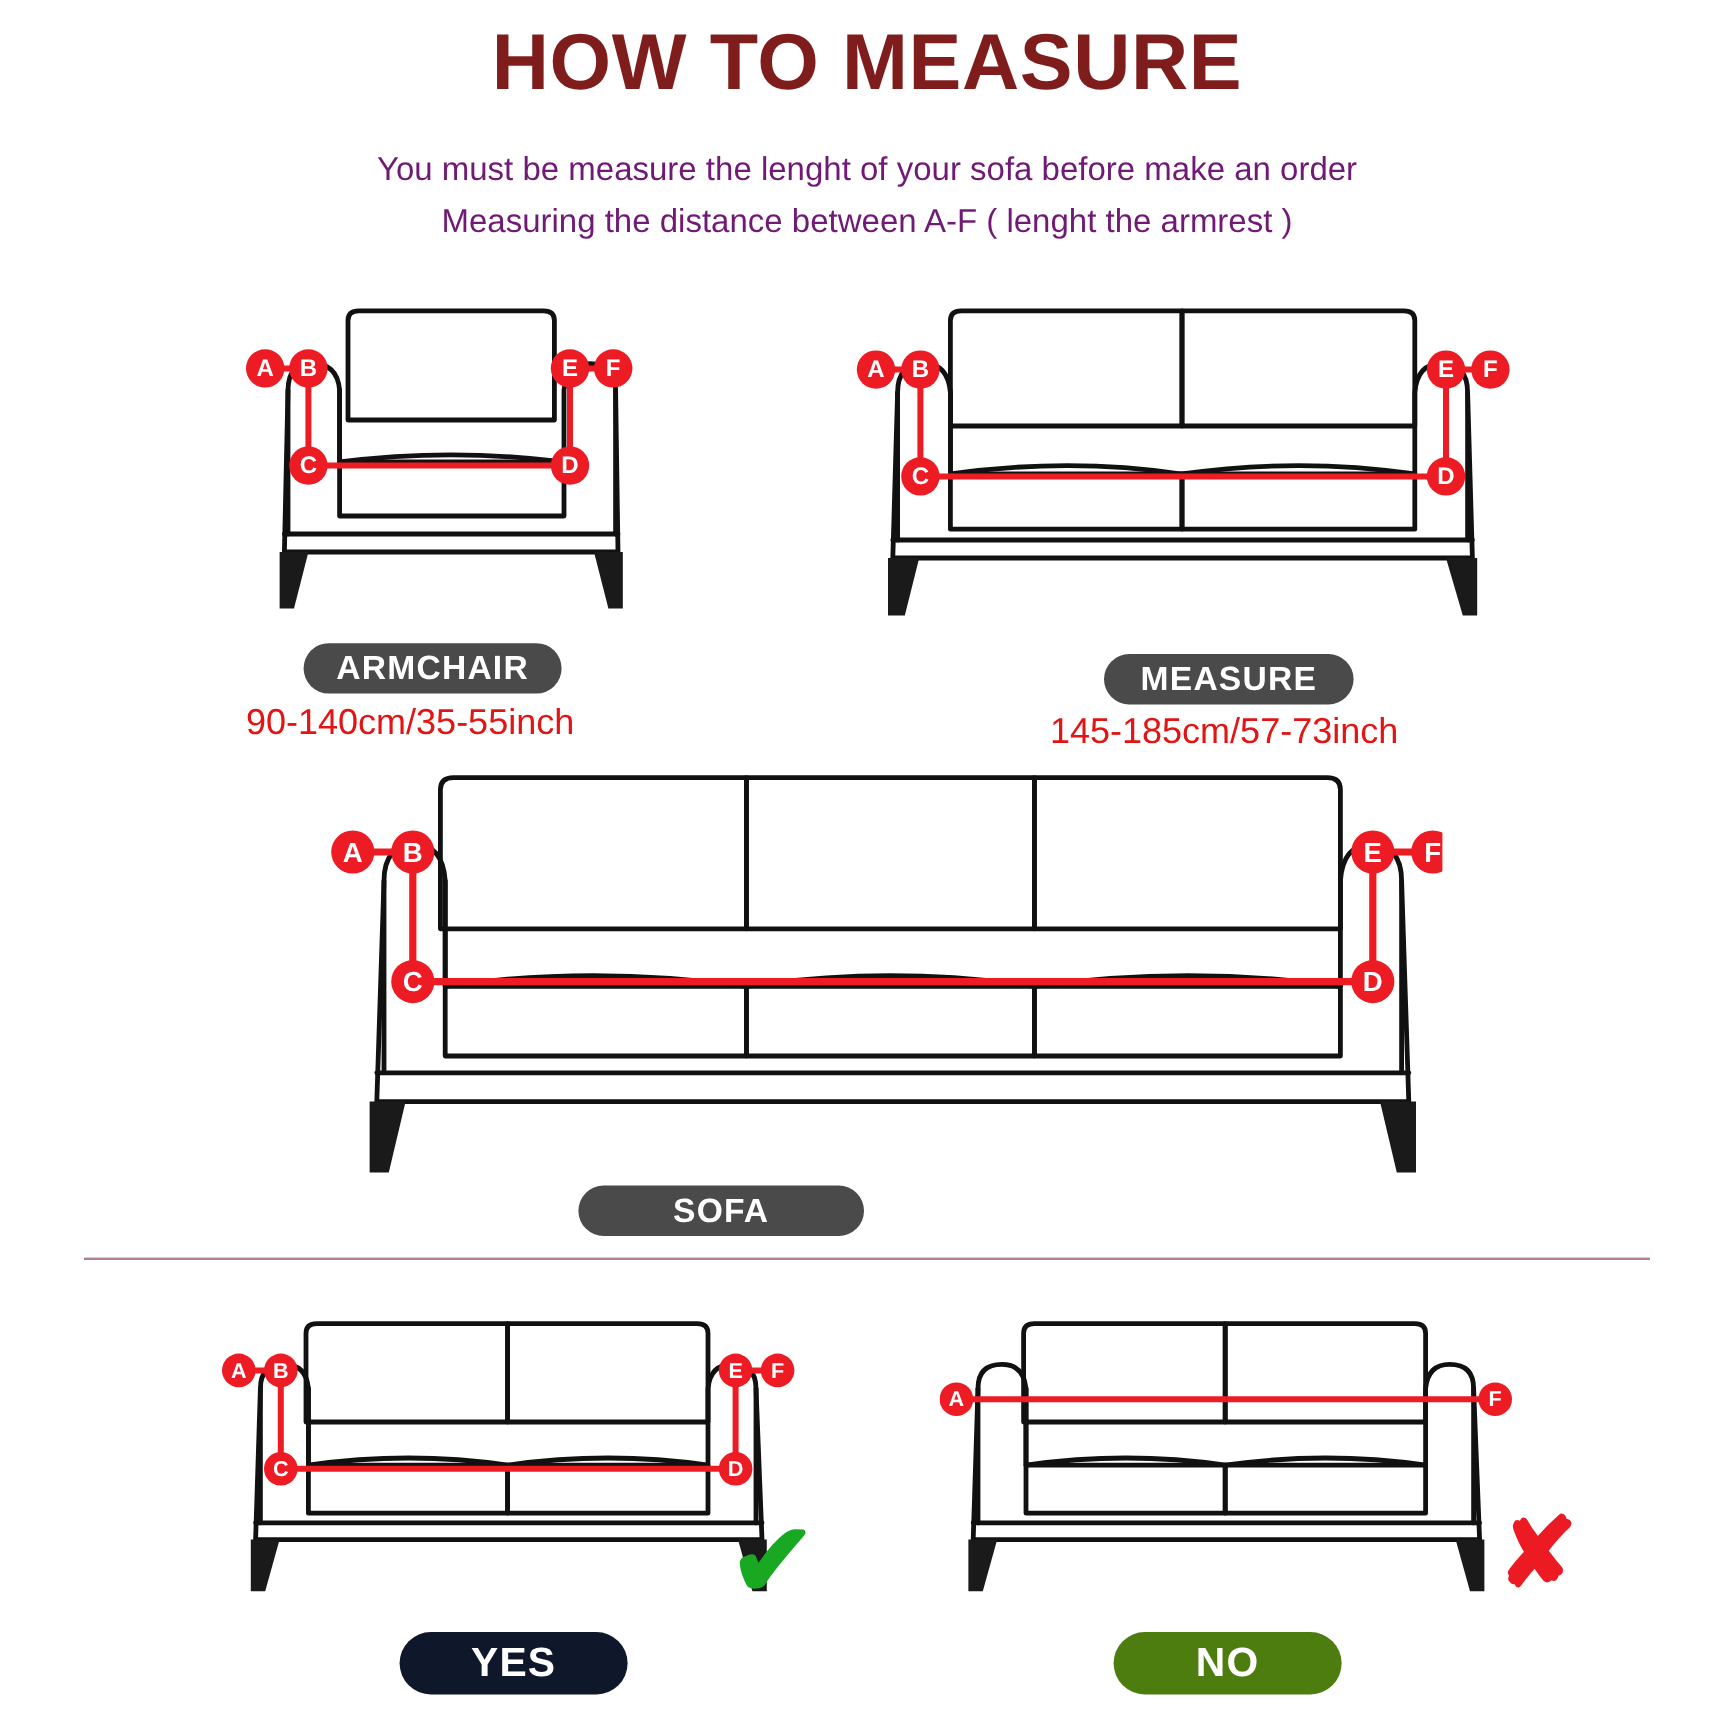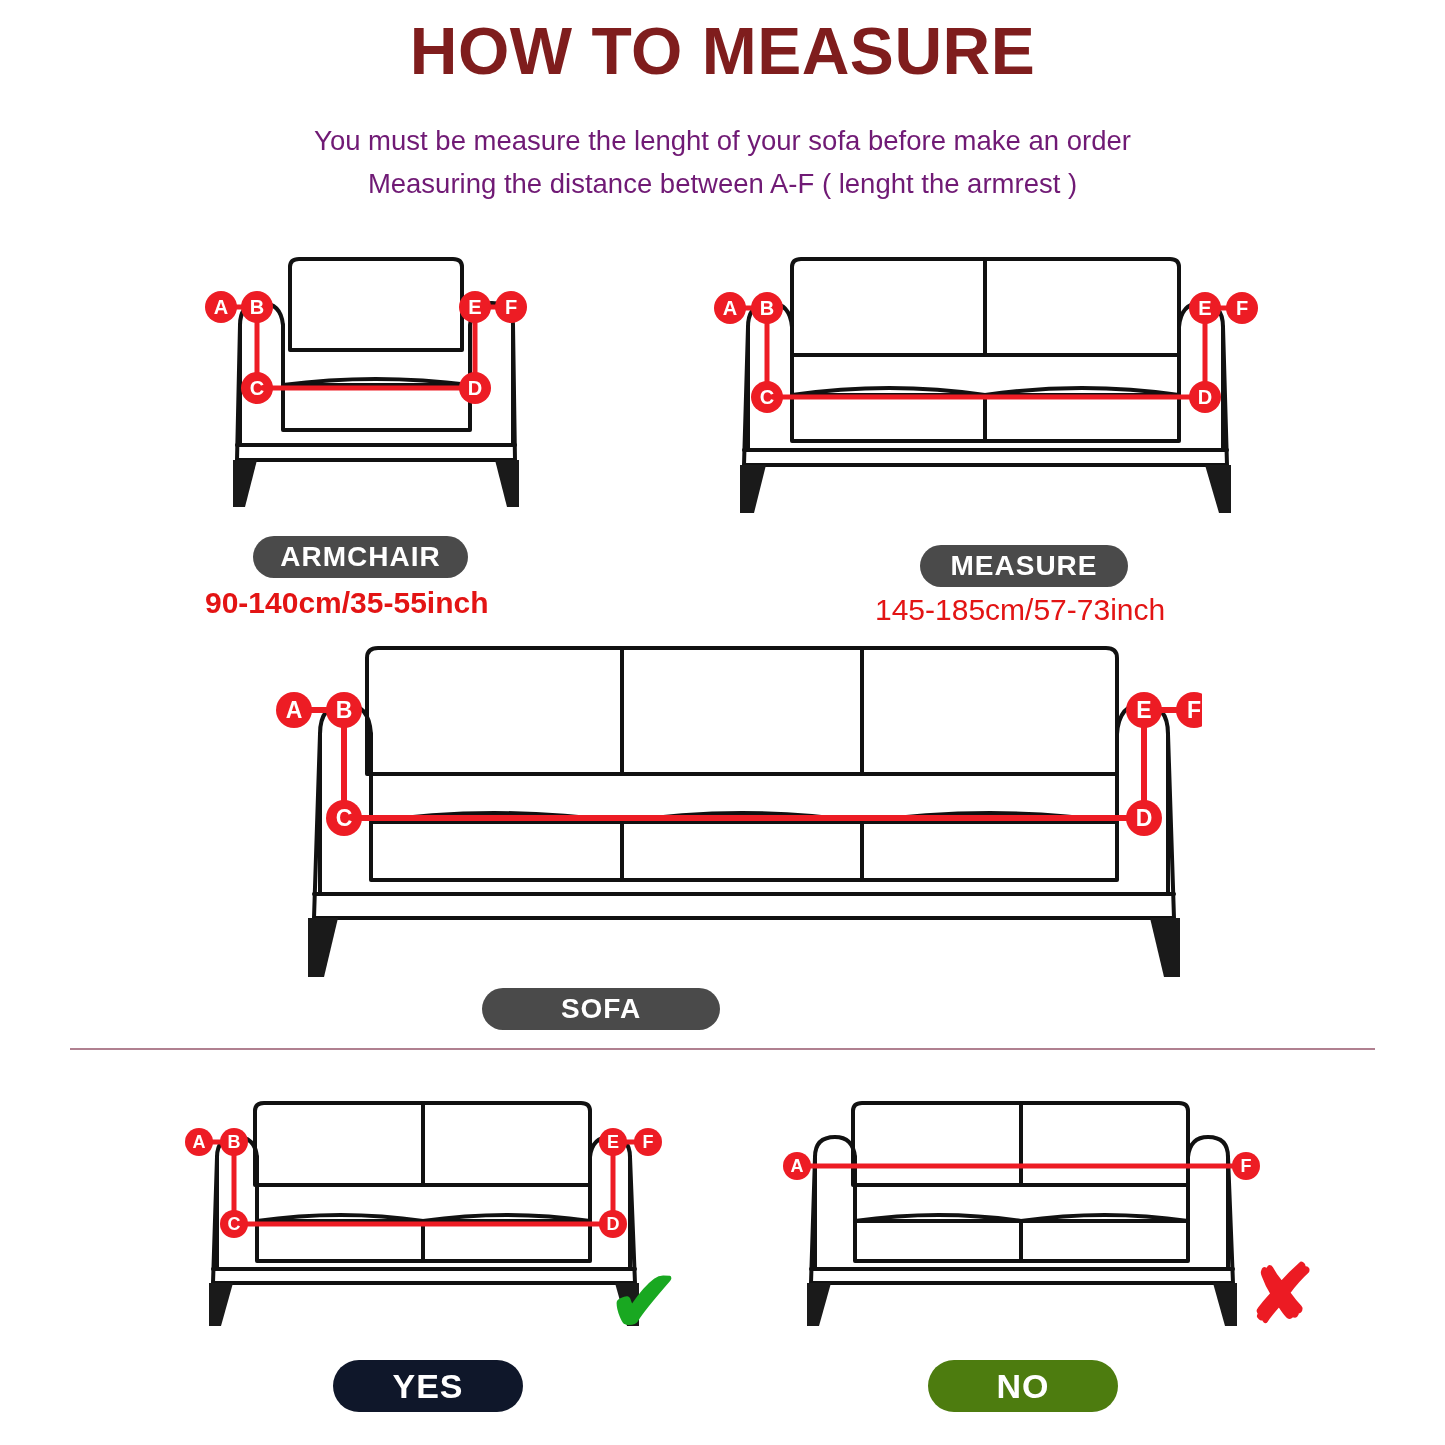--- a/index.html
+++ b/index.html
@@ -144,21 +144,21 @@
         <text x="36" y="62" fill="#fff" font-family="Liberation Sans, sans-serif" font-size="20" font-weight="bold" text-anchor="middle" dominant-baseline="central">A</text>
         <text x="72" y="62" fill="#fff" font-family="Liberation Sans, sans-serif" font-size="20" font-weight="bold" text-anchor="middle" dominant-baseline="central">B</text>
         <text x="72" y="143" fill="#fff" font-family="Liberation Sans, sans-serif" font-size="20" font-weight="bold" text-anchor="middle" dominant-baseline="central">C</text>
         <text x="290" y="143" fill="#fff" font-family="Liberation Sans, sans-serif" font-size="20" font-weight="bold" text-anchor="middle" dominant-baseline="central">D</text>
         <text x="290" y="62" fill="#fff" font-family="Liberation Sans, sans-serif" font-size="20" font-weight="bold" text-anchor="middle" dominant-baseline="central">E</text>
         <text x="326" y="62" fill="#fff" font-family="Liberation Sans, sans-serif" font-size="20" font-weight="bold" text-anchor="middle" dominant-baseline="central">F</text>
       </g>
     </svg>
   </div>
   <div class="pill" style="left:253px; top:536px; width:215px;">ARMCHAIR</div>
-  <div class="dim" style="left:205px; top:586px;font-weight:bold;">90-140cm/35-55inch</div>
+  <div class="dim" style="left:205px; top:586px;">90-140cm/35-55inch</div>
 
   <div class="fig" style="left:700px; top:245px; width:580px; height:275px;">
     <svg viewBox="0 0 580 275" xmlns="http://www.w3.org/2000/svg">
       <g fill="none" stroke="#111" stroke-width="4" stroke-linejoin="round" stroke-linecap="round">
 
         <path d="M92 22 Q92 14 101 14 L285 14 L285 110 L92 110 Z"></path>
         <path d="M285 14 L470 14 Q479 14 479 22 L479 110 L285 110 Z"></path>
 
         <path d="M48 82 Q48 58 70 58 Q90 58 92 82 L92 150 L479 150 L479 82 Q481 58 501 58 Q523 58 523 82 L527 220 L44 220 Z"></path>
 

